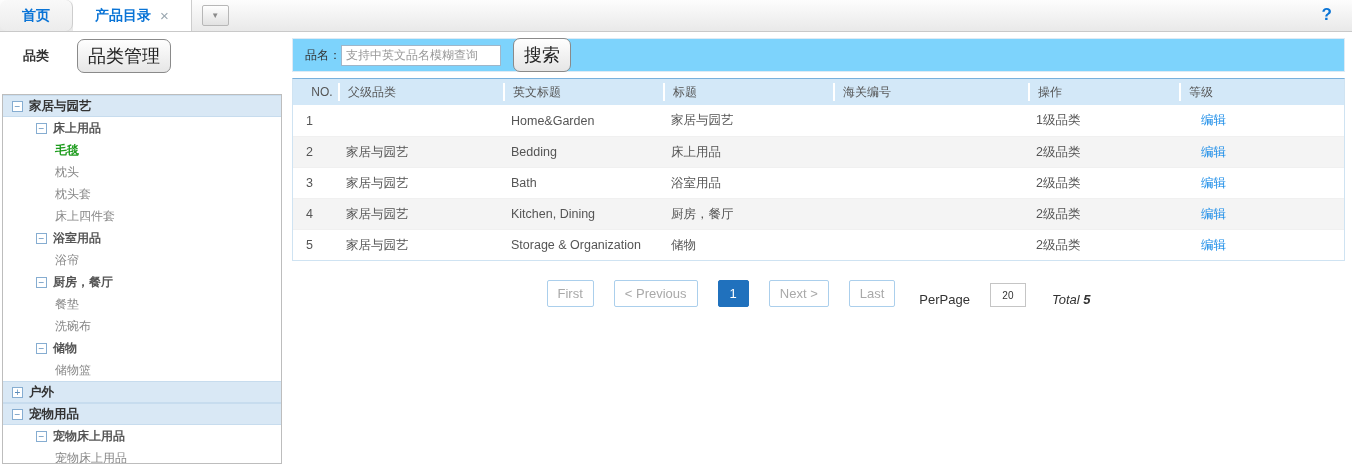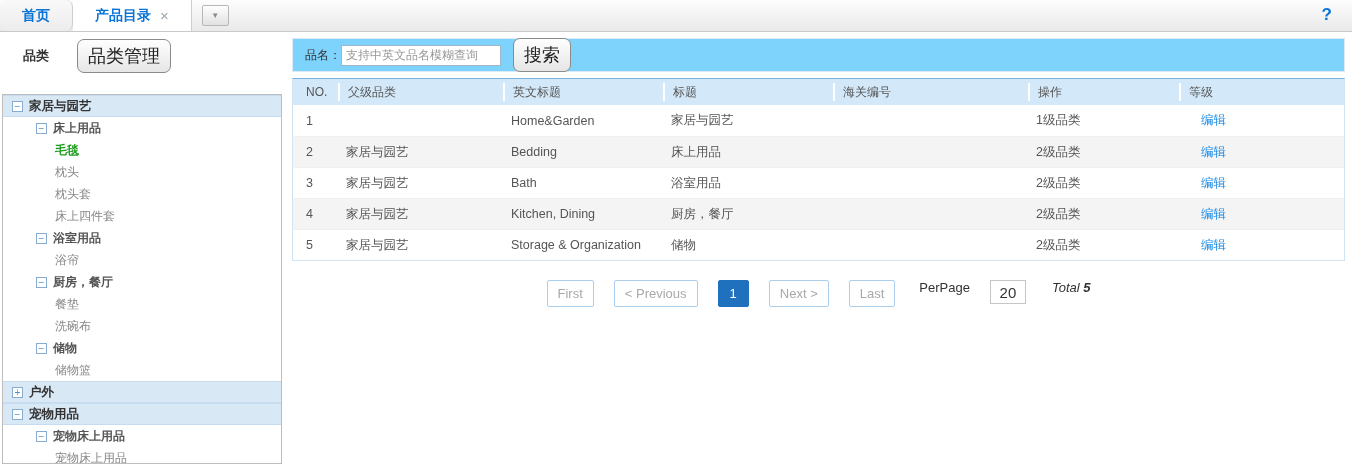--- a/index.html
+++ b/index.html
@@ -32,40 +32,40 @@
   .main { flex:1; padding:6px 7px 0 10px; }
   .search-band { height:34px; background:#7dd3fc; border:1px solid #ddeaf5; display:flex; align-items:center; padding-left:12px; }
   .search-label { font-size:12px; color:#333; }
   .search-input { width:160px; height:21px; border:1px solid #9fb6c9; font-size:12px; color:#666; padding:0 4px; font-family:inherit; }
   .search-input::placeholder { color:#999; }
   .search-btn { margin-left:12px; }
 
   .grid { margin-top:6px; border:1px solid #cfe3f2; border-top:1px solid #79b1dd; }
   .thead { display:flex; background:#d3e8f8; height:26px; align-items:center; }
   .th { font-size:12px; color:#555; padding-left:8px; height:18px; line-height:18px; border-left:2px solid #fff; }
-  .th:first-child { border-left:none; }
+  .th:first-child { border-left:none;text-align:center; }
   .tr { display:flex; height:31px; align-items:center; background:#fff; border-top:1px solid #f0f0f0; }
   .tr:first-child { border-top:none; }
   .tr.alt { background:#f4f4f4; }
   .td { font-size:12.5px; color:#555; padding-left:8px; overflow:hidden; white-space:nowrap; }
   .c0 { width:45px; padding-left:13px; }
   .c1 { width:165px; }
   .c2 { width:160px; }
   .c3 { width:170px; }
   .c4 { width:195px; }
   .c5 { width:165px; }
   .c6 { flex:1; }
   .edit { color:#1a8ce8; cursor:pointer; text-decoration:none; }
 
   
-  .pager { margin-top:19px; display:flex; align-items:flex-start; justify-content:center; gap:20px; font-size:13px; color:#333; }
+  .pager { margin-top:19px; display:flex; align-items:flex-end; justify-content:center; gap:20px; font-size:13px; color:#333; }
   .pbtn { border:1px solid #abcfec; border-radius:2px; background:#fff; color:#a9a9a9; padding:5px 10px; font-size:13px; cursor:pointer; font-family:inherit; }
   .pbtn.active { background:#2071bd; border-color:#2071bd; color:#fff; padding:5px 11px; }
   .perpage-label { margin-left:4px; }
-  .perpage-input { width:36px; height:24px; border:1px solid #c5c5c5; text-align:center; font-size:15px; color:#333; font-family:inherit; }
+  .perpage-input { width:36px; height:24px; border:1px solid #c5c5c5; text-align:center; font-size:10px; color:#333; font-family:inherit; }
   .total-wrap { margin-left:6px;font-style:italic; }
   .total-val { font-weight:bold; }
 </style>
 </head>
 <body>
 
 <div class="tabbar">
   <div class="tab tab-home">首页</div>
   <div class="tab tab-active">
     <span>产品目录</span>

